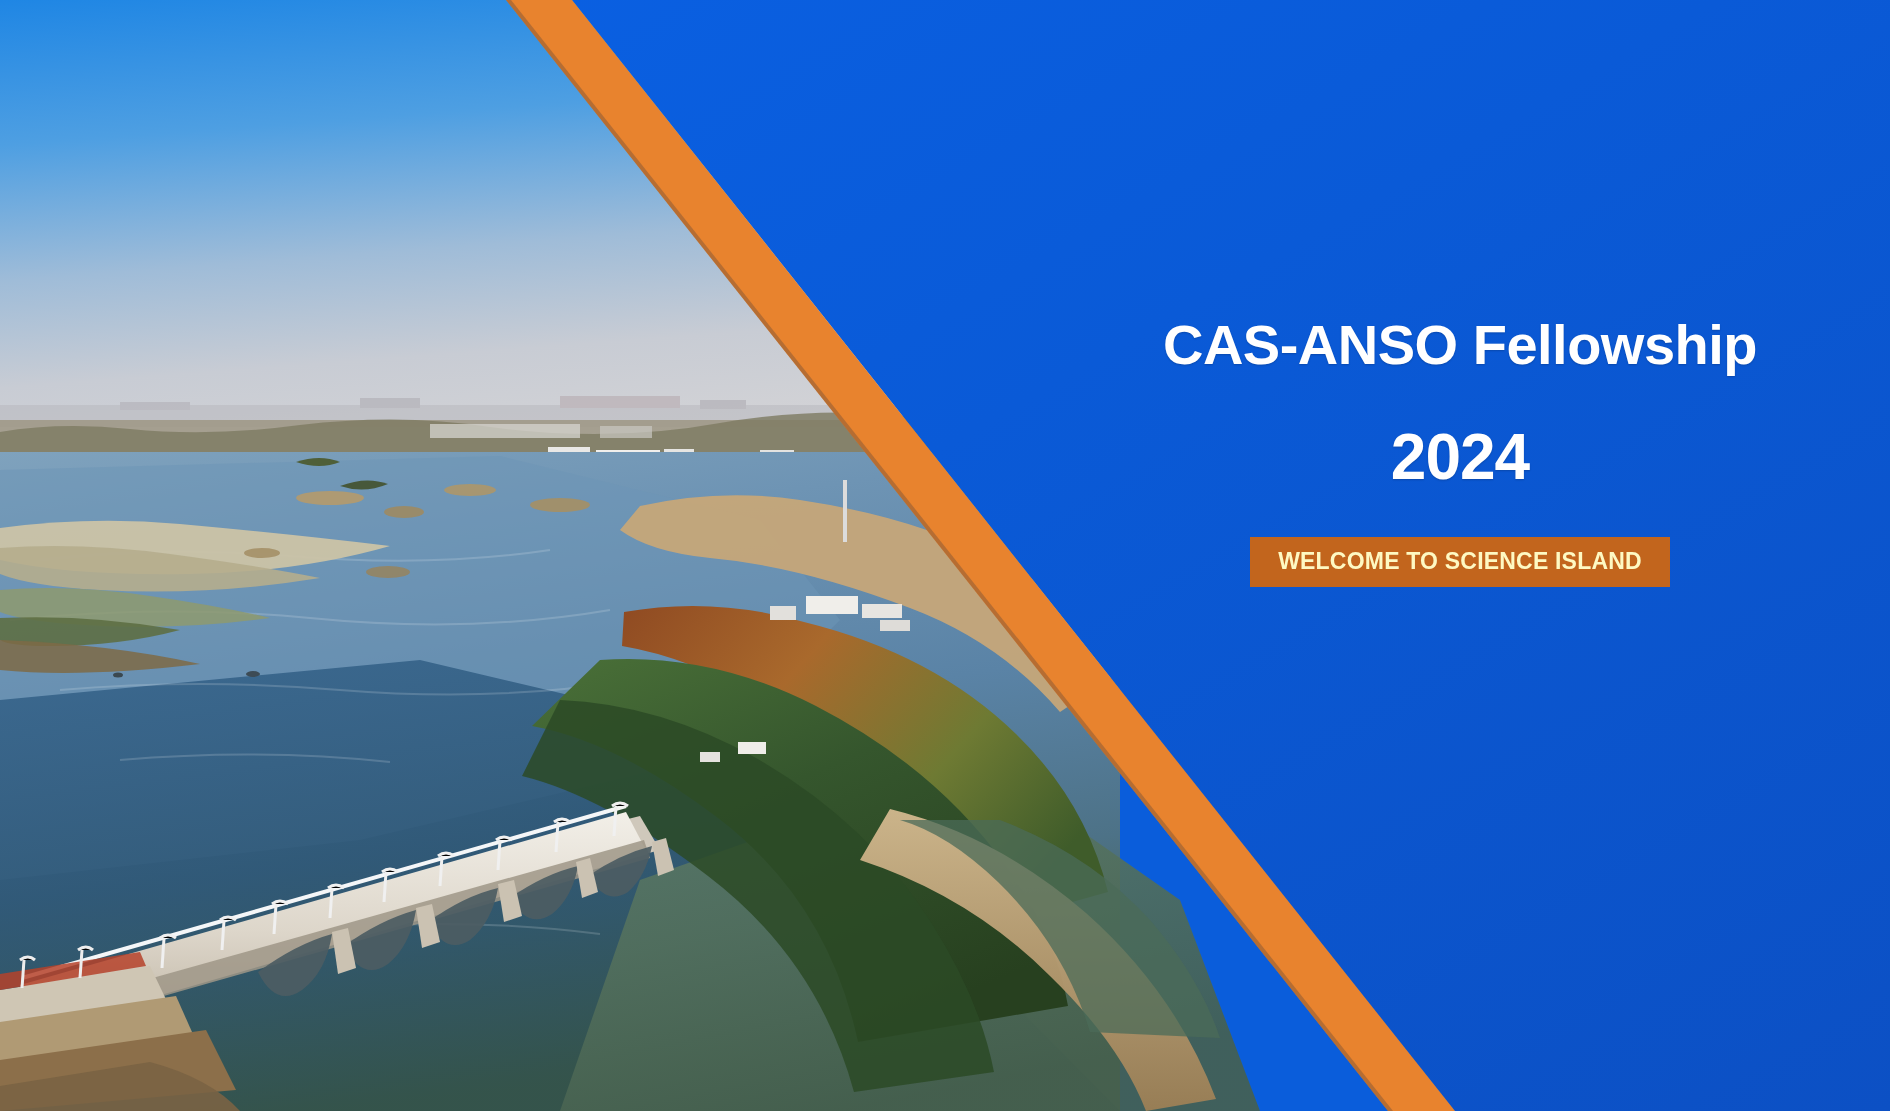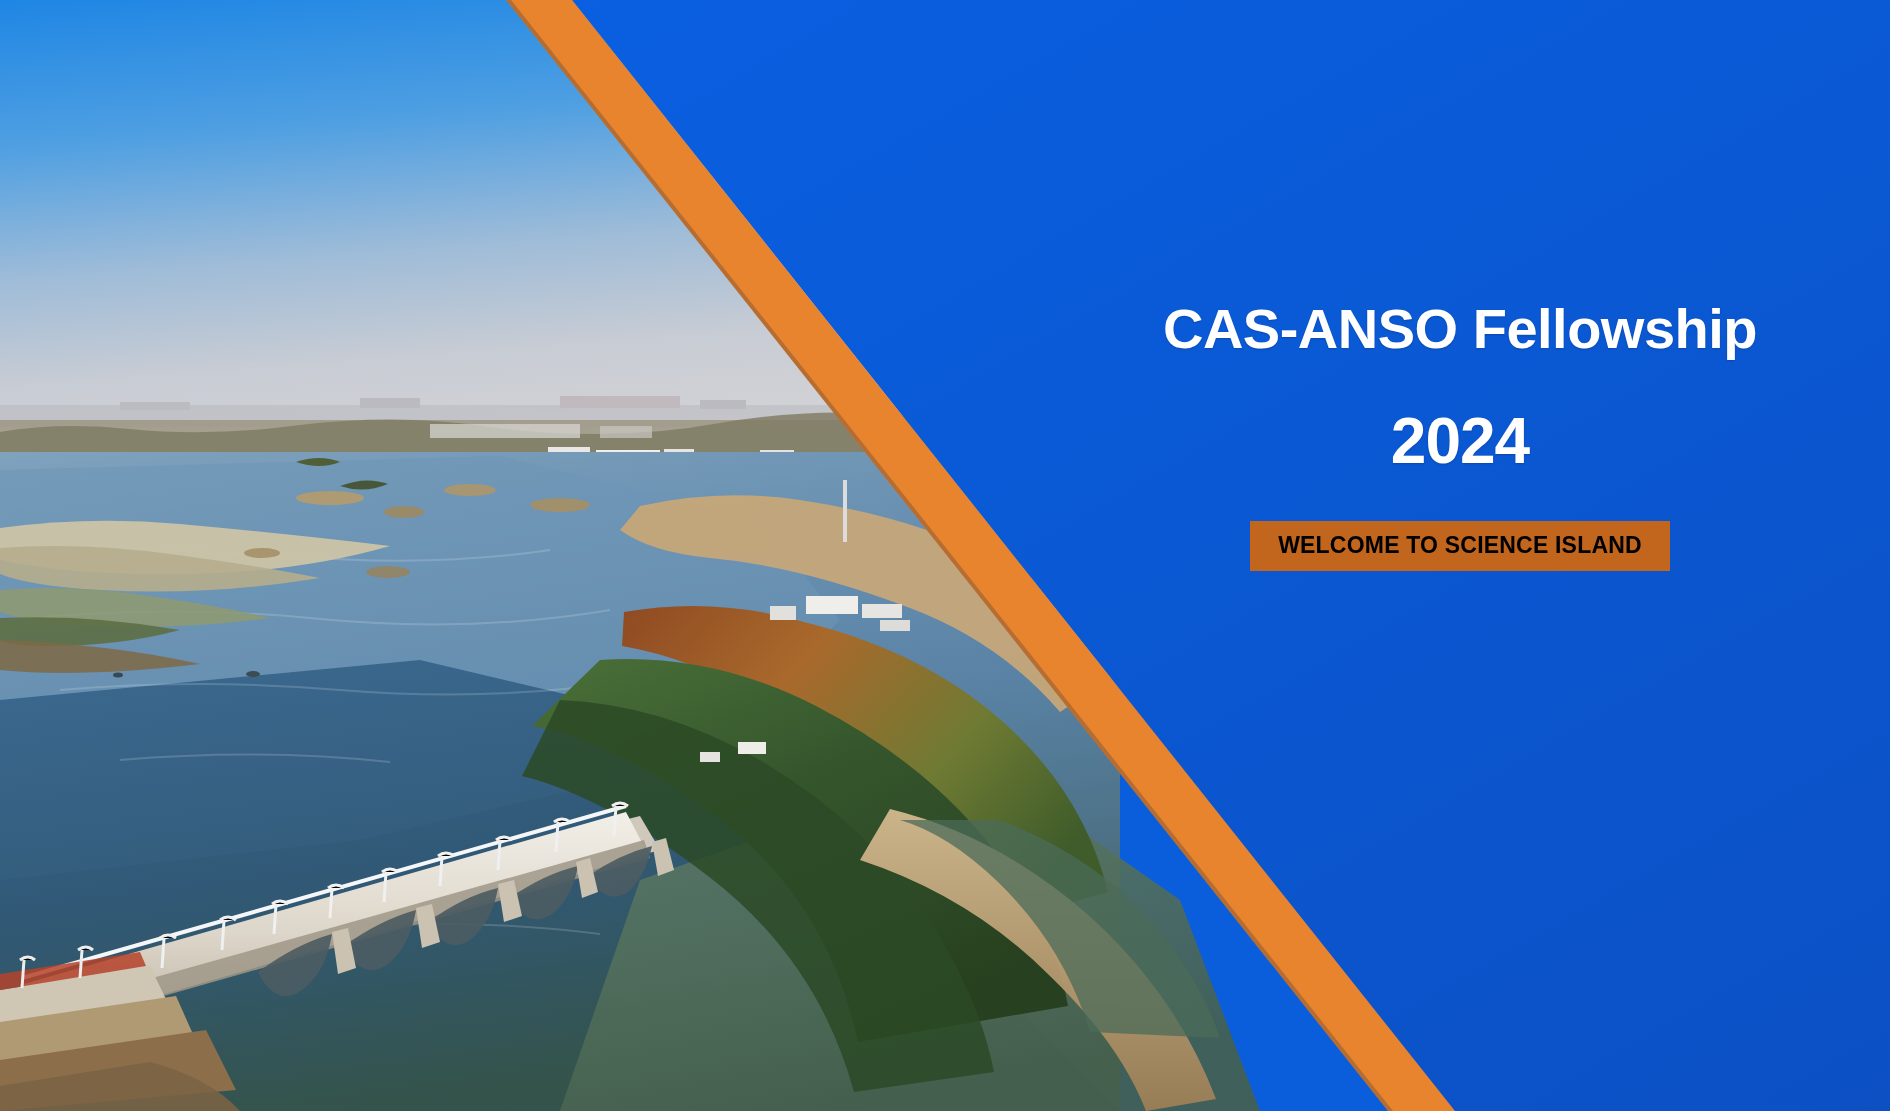--- a/index.html
+++ b/index.html
@@ -44,41 +44,42 @@
     width:740px;
     text-align:center;
     color:#fff;
   }
   #headline {
     font-size:56px; font-weight:bold;
     letter-spacing:-0.5px;
     line-height:1.05;
     white-space:nowrap;
     text-shadow:0 1px 2px rgba(0,0,0,.18);
+    margin-top:16px;
   }
   #year {
     margin-top:50px;
     font-size:64px; font-weight:bold;
     letter-spacing:-1px;
     line-height:1;
     text-shadow:0 1px 2px rgba(0,0,0,.18);
   }
   #subhead {
     margin-top:48px;
     font-size:48px; font-weight:bold;
     letter-spacing:-0.5px;
     line-height:1;
     white-space:nowrap;
     text-shadow:0 1px 2px rgba(0,0,0,.18);
   }
   #badge-wrap { margin-top:48px; display:flex; justify-content:center; }
   #welcome-badge {
     display:inline-block;
     background:#c2651d;
-    color:#000000;
+    color:#fef9c3;
     font-size:23px; font-weight:bold;
     letter-spacing:.2px;
     padding:11px 28px 12px 28px;
     white-space:nowrap;
     border:0;
     cursor:pointer;
   }
 </style>
 </head>
 <body>

